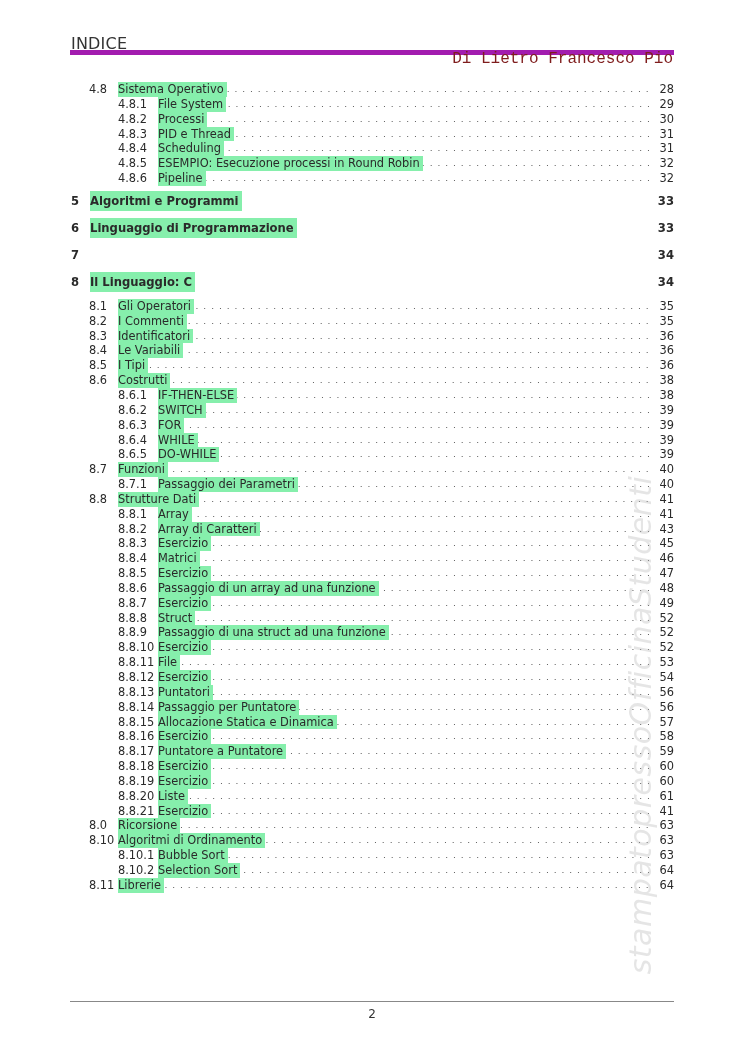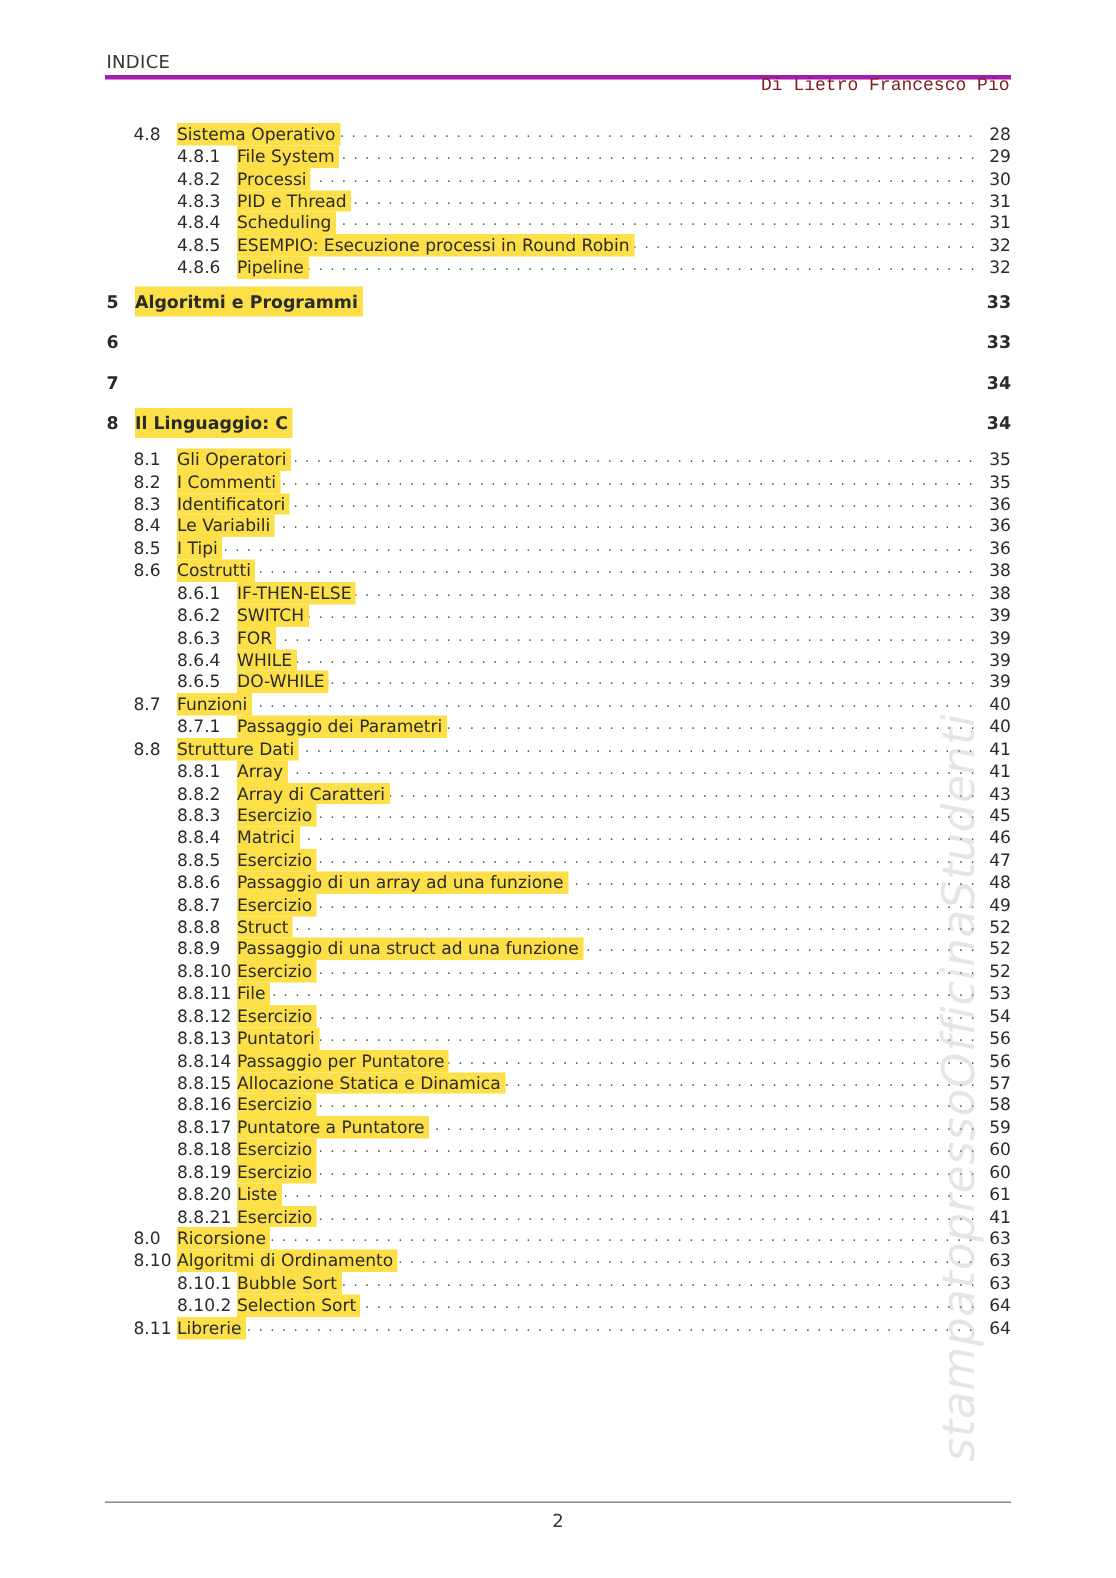--- a/index.html
+++ b/index.html
@@ -1,25 +1,25 @@
 <!DOCTYPE html>
 <html><head>
 <meta charset="utf-8">
 <style>
   html, body { margin: 0; padding: 0; background: #ffffff; }
   body { width: 744px; height: 1052px; position: relative; overflow: hidden;
          font-family: "DejaVu Sans", sans-serif; color: #2a2a2a; }
   .header { position: absolute; left: 70px; top: 34px; width: 604px; height: 16px;
-            font-size: 12px; border-bottom: 3px solid #a21caf; }
+            font-size: 16px; border-bottom: 5px solid #a21caf; }
   .header .left { position: absolute; left: 1px; top: 0; color: #333; letter-spacing: 0.2px; }
   .header .right { position: absolute; right: 1px; top: 16px; color: #7f1d1d; font-family: Liberation Mono, monospace; }
   .toc { position: absolute; left: 70px; top: 82px; width: 604px; font-size: 11.4px; }
   .row { position: relative; height: 14.85px; line-height: 14.85px; white-space: nowrap; }
   .row .num { position: absolute; top: 0; }
-  .row .title { position: absolute; top: 0; background: #fde047; padding-right: 3px; }
+  .row .title { position: absolute; top: 0; background: #86efac; padding-right: 3px; }
   .row .page { position: absolute; right: 0; top: 0; background: #fff; padding-left: 4px; text-align: left; }
   .row .dots { position: absolute; right: 20px; top: 0; overflow: hidden; color: #555;
                letter-spacing: 4.9px; font-size: 9px; }
   .lvl1 .num { left: 19px; text-align: right; } .lvl1 .title { left: 48px; } .lvl1 .dots { left: 48px; }
   .lvl2 .num { left: 48px; } .lvl2 .title { left: 88px; } .lvl2 .dots { left: 88px; }
   .chap { height: 27px; line-height: 20px; font-weight: bold; font-size: 11.6px; }
   .chap .num { left: 1px; } .chap .title { left: 20px; }
   .chap.first { margin-top: 5px; }
   .footer-line { position: absolute; left: 70px; top: 1001px; width: 604px; height: 0;
                  border-top: 1px solid #888; }
@@ -80,20 +80,21 @@
       <span class="title">Pipeline</span>
       <span class="page">32</span>
     </div>
     <div class="row chap first">
       <span class="num">5</span>
       <span class="title">Algoritmi e Programmi</span>
       <span class="page">33</span>
     </div>
     <div class="row chap">
       <span class="num">6</span>
+      <span class="title">Linguaggio di Programmazione</span>
       <span class="page">33</span>
     </div>
     <div class="row chap">
       <span class="num">7</span>
       <span class="page">34</span>
     </div>
     <div class="row chap">
       <span class="num">8</span>
       <span class="title">Il Linguaggio: C</span>
       <span class="page">34</span>

